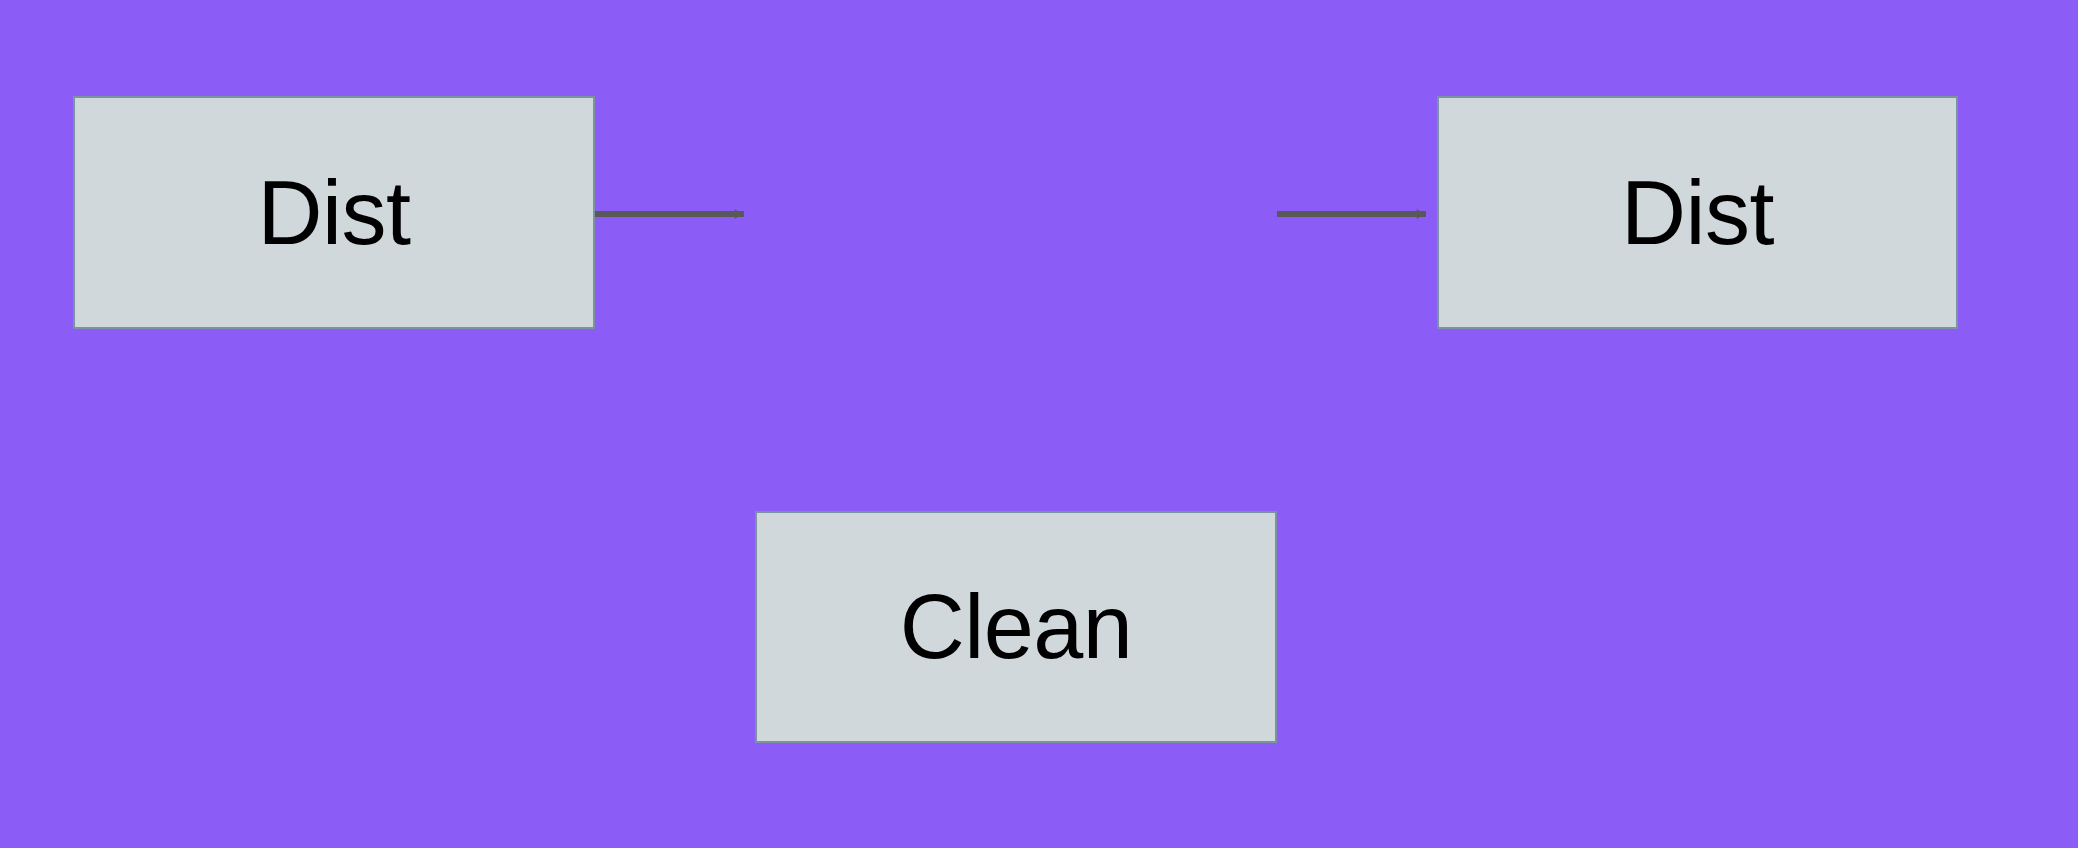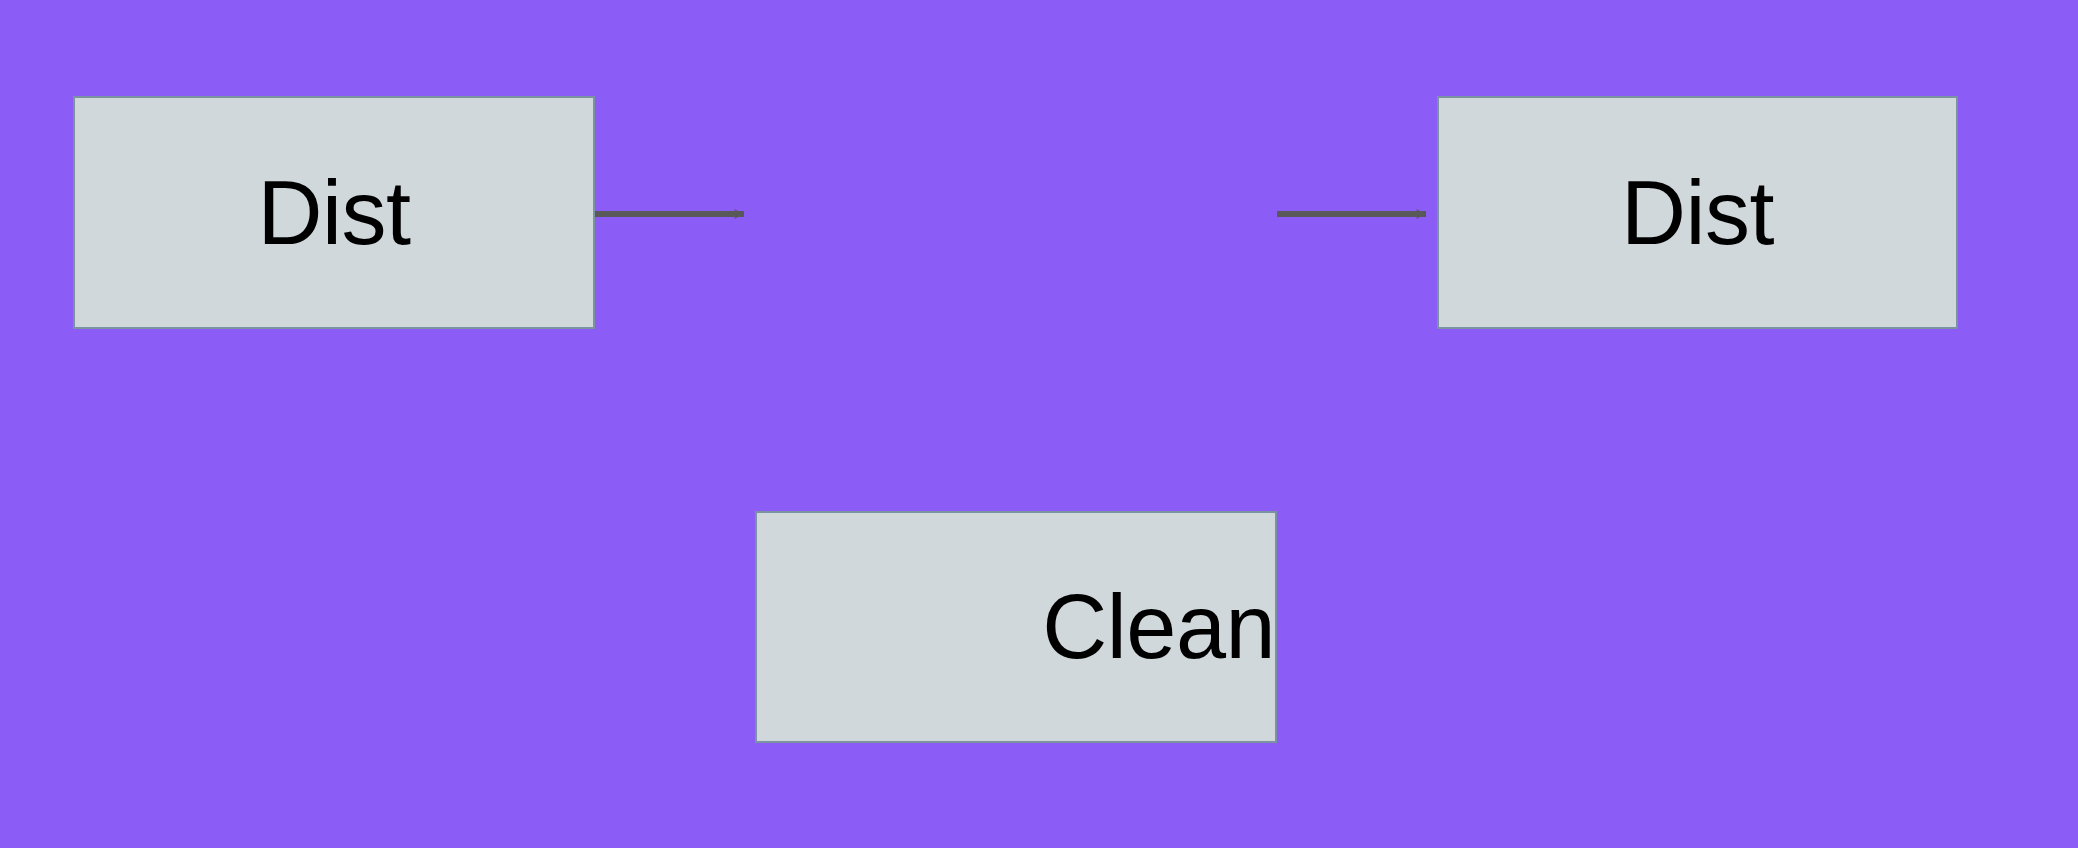--- a/index.html
+++ b/index.html
@@ -71,20 +71,20 @@
 
   <div class="node" style="left:73px; top:96px; width:522px; height:233px;">
     <span class="node-label">Dist</span>
   </div>
 
 
   <div class="node" style="left:1437px; top:96px; width:521px; height:233px;">
     <span class="node-label">Dist</span>
   </div>
 
-  <div class="node" style="left:755px; top:511px; width:522px; height:232px;justify-content:flex-end;">
+  <div class="node" style="left:755px; top:511px; width:522px; height:232px;">
     <span class="node-label">Clean</span>
   </div>
 
   <div class="edge-hit" style="left:595px; top:194px; width:160px;"></div>
   <div class="edge-hit" style="left:1277px; top:194px; width:160px;"></div>
 
 </div>
 
 </body></html>

